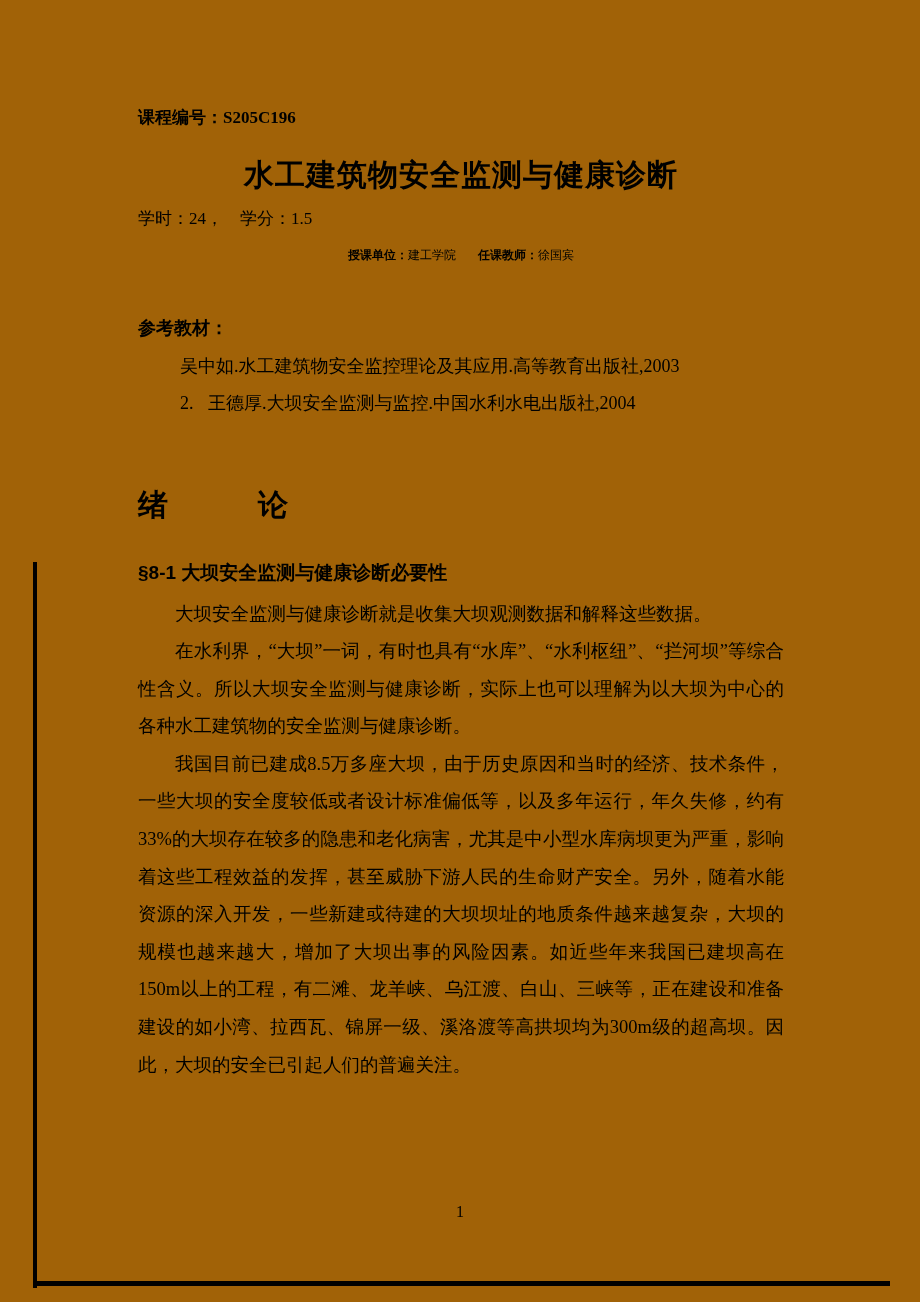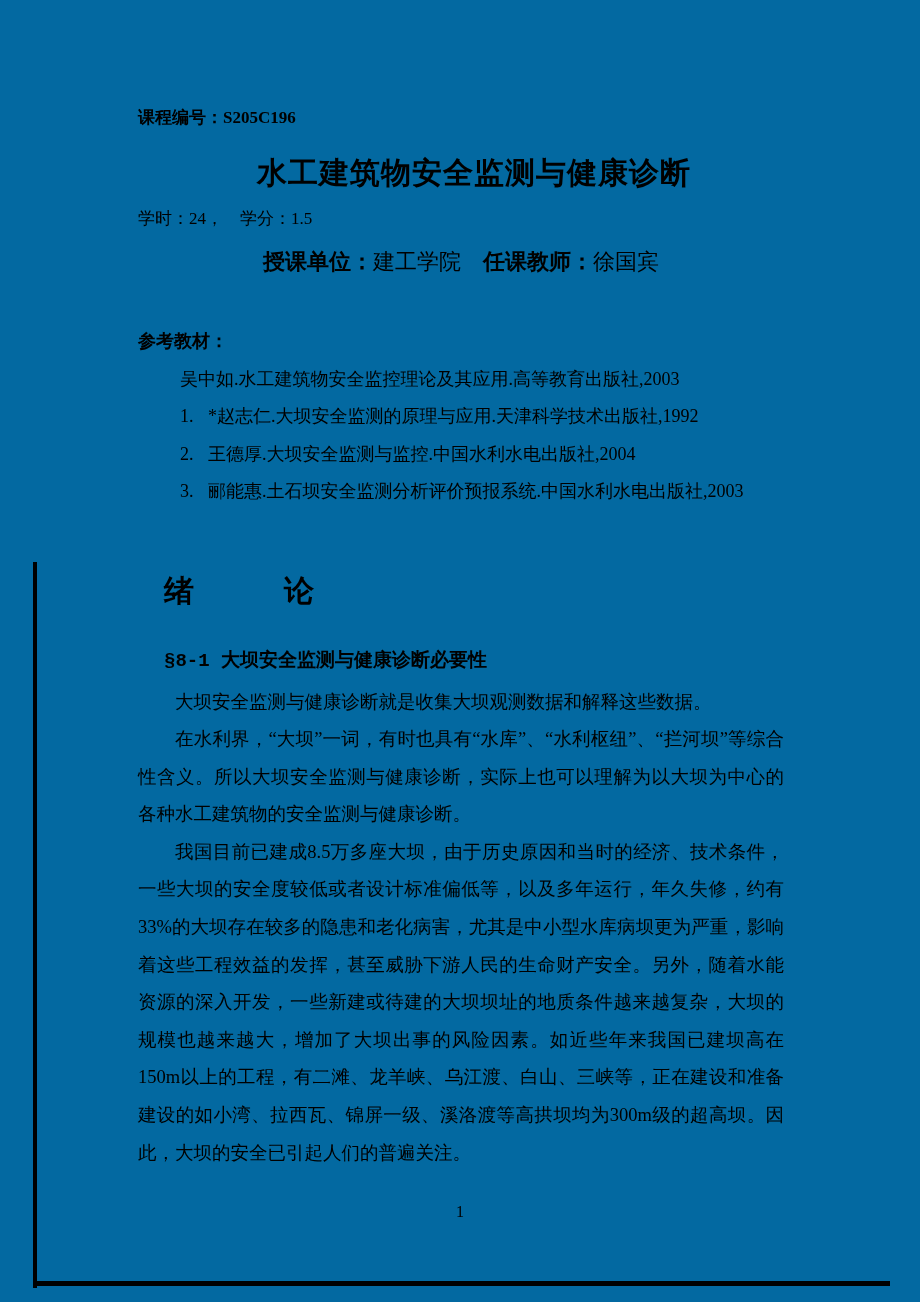--- a/index.html
+++ b/index.html
@@ -1,52 +1,52 @@
 <!DOCTYPE html>
 <html><head>
 <meta charset="utf-8">
 <style>
   * { margin:0; padding:0; box-sizing:border-box; }
   html,body { background:#888; }
   .page {
     position:relative;
     width:920px; height:1302px;
     margin:0 auto;
-    background:#0369a1;
+    background:#a16207;
     color:#000;
     font-family:"Liberation Serif","DejaVu Serif",serif;
     overflow:hidden;
   }
   .content {
     position:absolute;
     left:138px; top:0;
     width:646px;
   }
-  .hei { font-family:Liberation Mono, monospace; font-weight:bold;margin-left:26px; }
+  .hei { font-family:Liberation Sans, sans-serif; font-weight:bold; }
 
   .course-code {
     margin-top:106px;
     font-size:17px;
     font-weight:bold;
   }
   .doc-title {
     margin-top:26px;
     font-size:30px;
     line-height:40px;
     text-align:center;
     letter-spacing:1px;
   }
   .subtitle {
     margin-top:12px;
     font-size:17px;
     text-align:left;
   }
   .teaching {
     margin-top:17px;
-    font-size:22px;
+    font-size:12px;
     text-align:center;
   }
   .teaching .label { font-family:"Liberation Sans","DejaVu Sans",sans-serif; font-weight:bold; }
   .teaching .gap { display:inline-block; width:22px; }
 
   .refs {
     margin-top:46px;
     font-size:18px;
     line-height:37.5px;
   }
@@ -110,27 +110,21 @@
 
     <div class="teaching">
       <span class="label">授课单位：</span><span>建工学院</span><span class="gap"></span><span class="label">任课教师：</span><span>徐国宾</span>
     </div>
 
     <div class="refs">
       <div class="ref-heading">参考教材：</div>
       <div class="ref-item">吴中如.水工建筑物安全监控理论及其应用.高等教育出版社,2003</div>
 
       <div class="book-item">
-        <span class="num">1.</span><span>*赵志仁.大坝安全监测的原理与应用.天津科学技术出版社,1992</span>
-      </div>
-      <div class="book-item">
         <span class="num">2.</span><span>王德厚.大坝安全监测与监控.中国水利水电出版社,2004</span>
-      </div>
-      <div class="book-item">
-        <span class="num">3.</span><span>郦能惠.土石坝安全监测分析评价预报系统.中国水利水电出版社,2003</span>
       </div>
     </div>
 
     <h2 class="chapter-title hei">绪　　　论</h2>
 
     <h3 class="section-heading hei">§8-1 大坝安全监测与健康诊断必要性</h3>
 
     <div class="body-text">
       <p class="para">大坝安全监测与健康诊断就是收集大坝观测数据和解释这些数据。</p>
       <p class="para">在水利界，“大坝”一词，有时也具有“水库”、“水利枢纽”、“拦河坝”等综合性含义。所以大坝安全监测与健康诊断，实际上也可以理解为以大坝为中心的各种水工建筑物的安全监测与健康诊断。</p>

